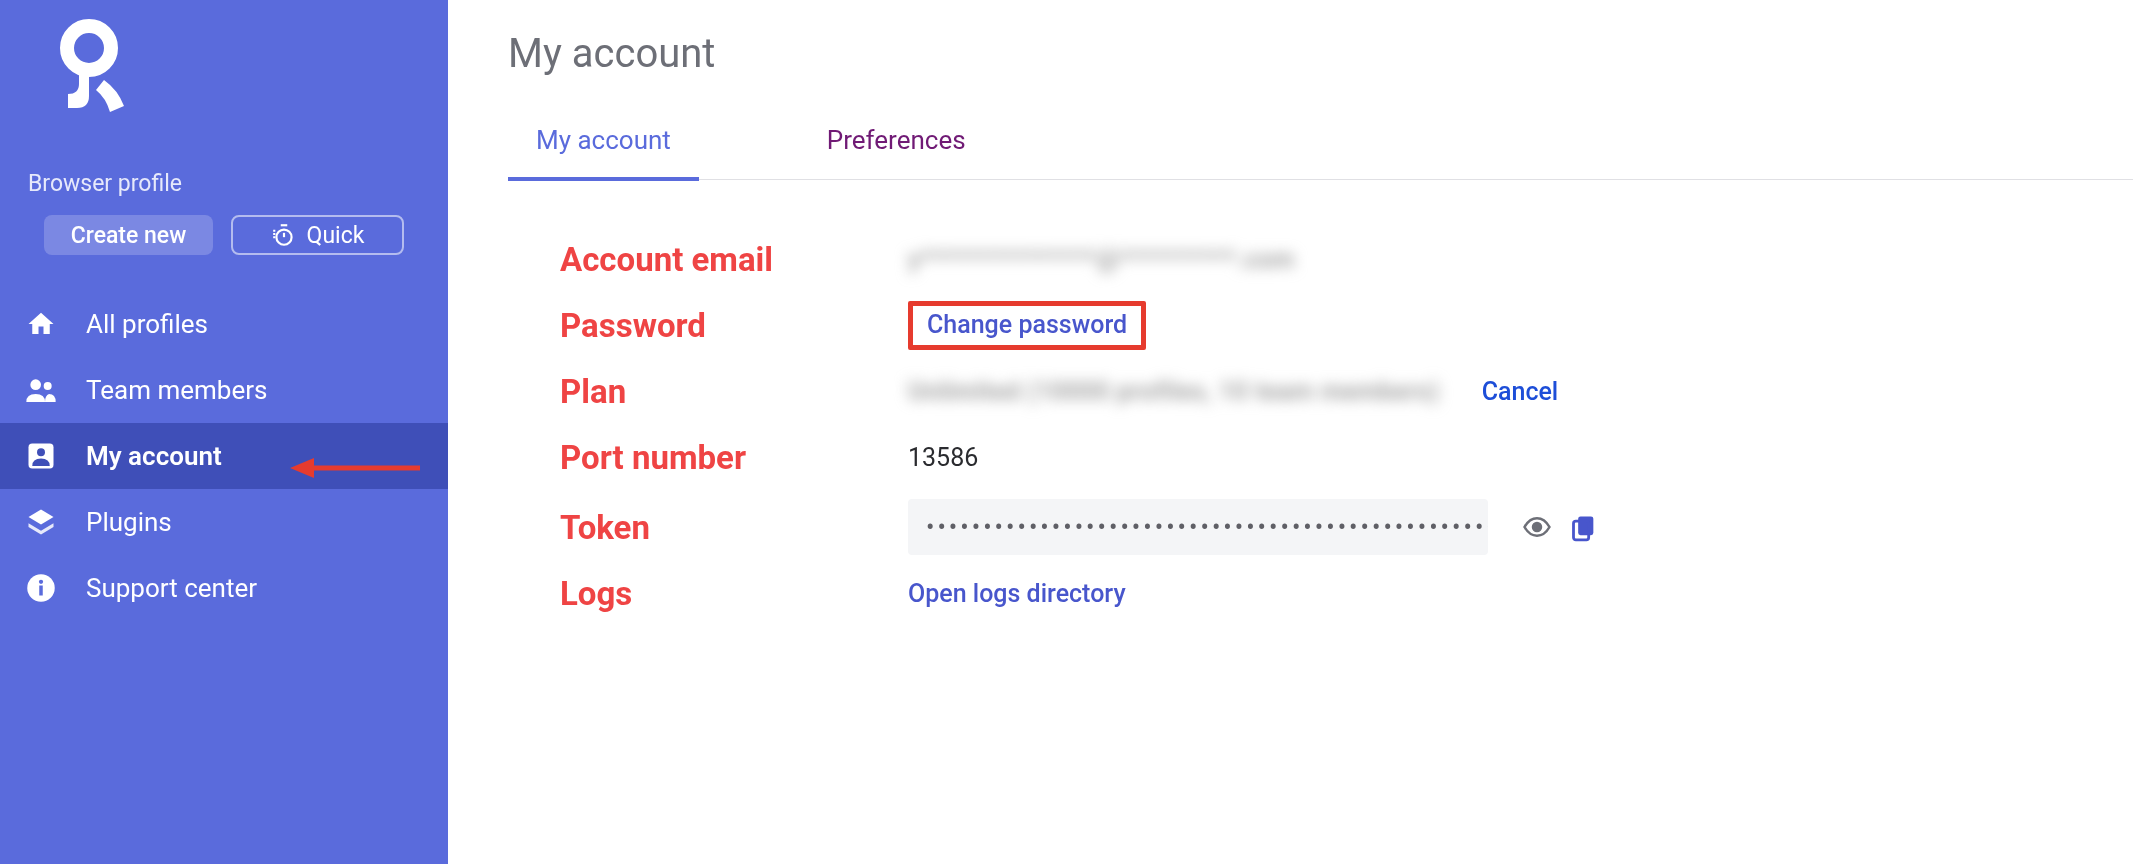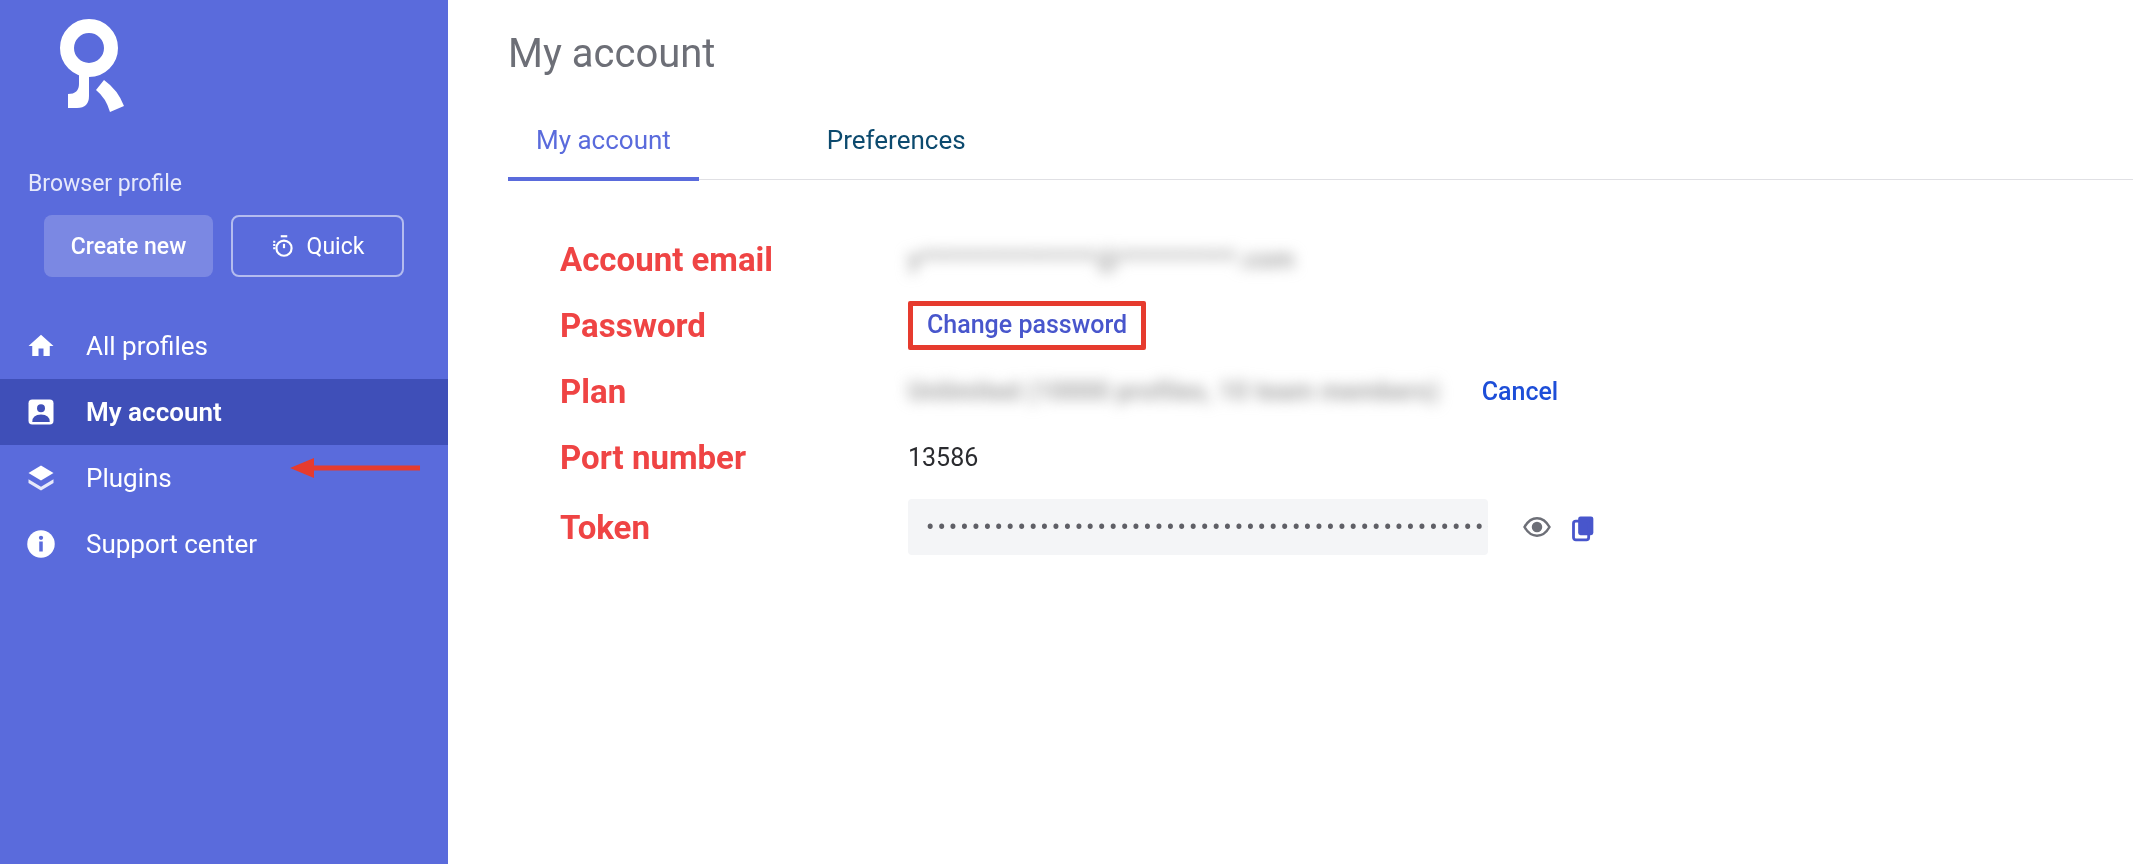--- a/index.html
+++ b/index.html
@@ -37,21 +37,21 @@
   }
 
   .btn-row {
     display: flex;
     gap: 18px;
     padding-left: 44px;
     padding-right: 44px;
     margin-bottom: 36px;
   }
   .btn {
-    height: 62px;
+    height: 40px;
     border-radius: 8px;
     font-size: 23px;
     display: flex;
     align-items: center;
     justify-content: center;
     gap: 10px;
     cursor: pointer;
     user-select: none;
     flex: 1;
   }
@@ -97,21 +97,21 @@
   }
   .tabs {
     display: flex;
     gap: 100px;
     border-bottom: 1px solid #e0e0e4;
     margin-right: 0;
   }
   .tab {
     padding: 10px 28px 22px 28px;
     font-size: 26px;
-    color: #0c4a6e;
+    color: #701a75;
     cursor: pointer;
     border-bottom: 4px solid transparent;
     margin-bottom: -2px;
   }
   .tab.active {
     color: #5a6bdc;
     border-bottom-color: #5a6bdc;
     font-weight: 400;
   }
 
@@ -227,20 +227,31 @@
   </div>
 
   <nav class="nav">
     <div class="nav-item">
       <span class="nav-icon">
         <svg width="30" height="30" viewBox="0 0 24 24" fill="#fff">
             <path d="M12 3 L2 12 H5 V20 H10 V14 H14 V20 H19 V12 H22 Z"></path>
           </svg>
       </span>
       <span>All profiles</span>
+    </div>
+    <div class="nav-item">
+      <span class="nav-icon">
+        <svg width="32" height="30" viewBox="0 0 24 20" fill="#fff">
+          <circle cx="8" cy="6" r="4"></circle>
+            <circle cx="17" cy="7" r="3"></circle>
+          <path d="M1 19 Q1 13 8 13 Q15 13 15 19 Z"></path>
+          <path d="M15 19 Q15 14 18 13 Q23 13 23 19 Z"></path>
+        </svg>
+      </span>
+      <span>Team members</span>
     </div>
     <div class="nav-item active">
       <span class="nav-icon">
         <svg width="30" height="30" viewBox="0 0 24 24" fill="#fff">
           <rect x="2" y="2" width="20" height="20" rx="3"></rect>
           <circle cx="12" cy="9" r="3.2" fill="#3f4fb8"></circle>
           <path d="M5 20 Q5 14 12 14 Q19 14 19 20 Z" fill="#3f4fb8"></path>
         </svg>
       </span>
       <span>My account</span>
@@ -328,20 +339,26 @@
           <span class="icon-btn">
             <svg width="28" height="30" viewBox="0 0 24 24" fill="#4856cc">
               <rect x="7" y="3" width="13" height="16" rx="2"></rect>
               <rect x="3" y="7" width="13" height="16" rx="2" fill="none" stroke="#4856cc" stroke-width="2.4"></rect>
             </svg>
           </span>
         </div>
       </div>
     </div>
 
+    <div class="field-row">
+      <div class="field-label">Logs</div>
+      <div class="field-value">
+        <span class="link">Open logs directory</span>
+      </div>
+    </div>
 
   </div>
 </main>
 
 <div class="arrow-layer">
   <svg class="arrow-svg" width="140" height="40" viewBox="0 0 140 40">
     <line x1="130" y1="20" x2="20" y2="20" stroke="#e63b2e" stroke-width="5"></line>
     <polygon points="0,20 24,10 24,30" fill="#e63b2e"></polygon>
   </svg>
 </div>

